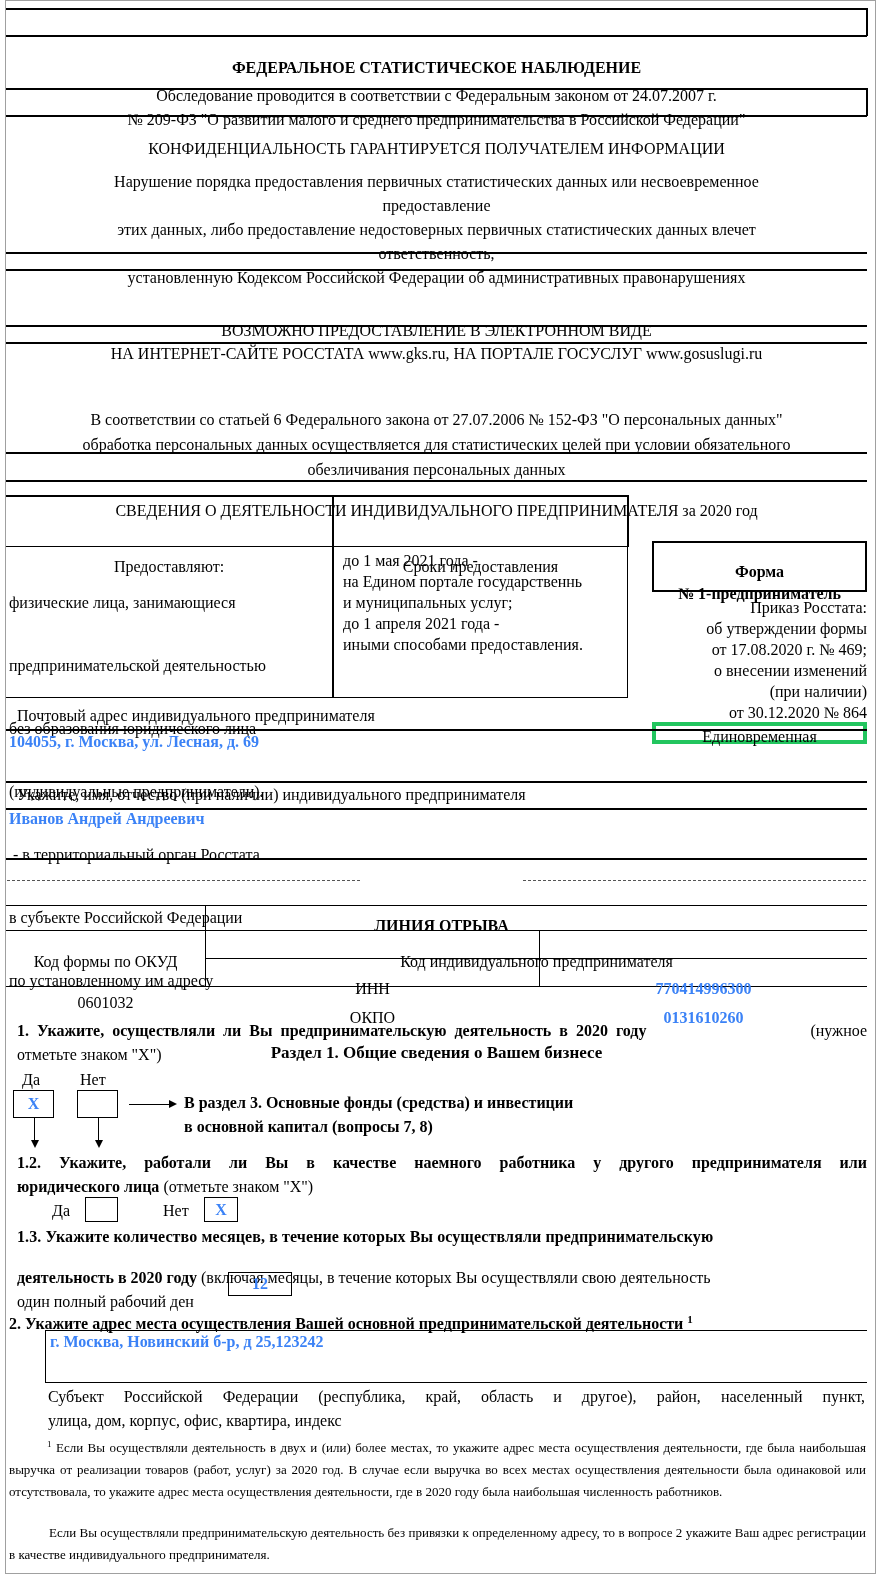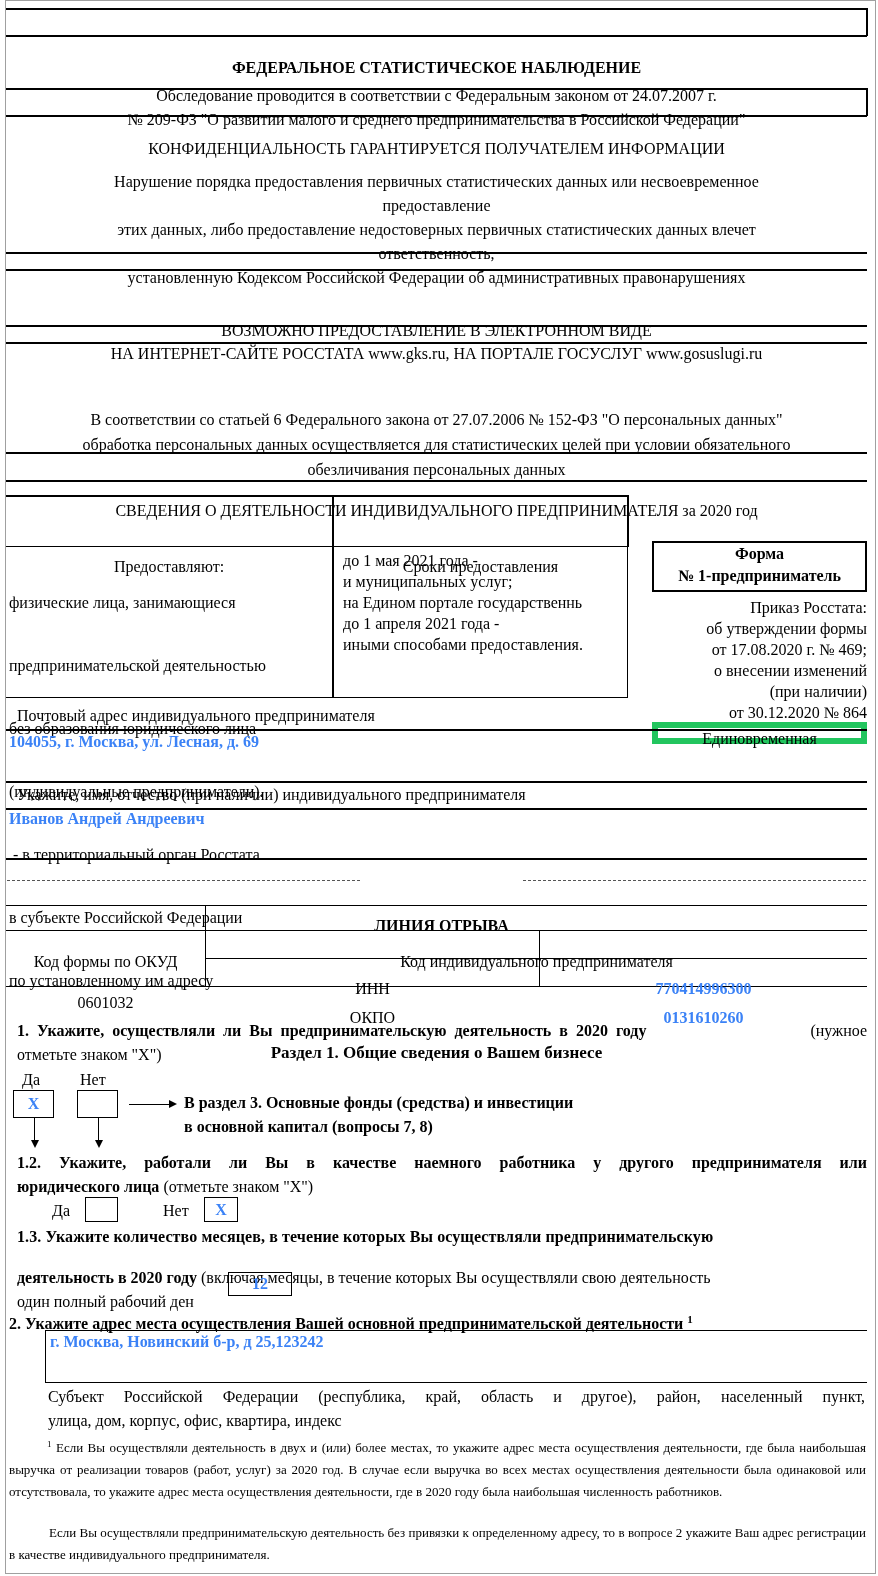--- a/index.html
+++ b/index.html
@@ -78,39 +78,39 @@
   <div>физические лица, занимающиеся</div>
   <div>предпринимательской деятельностью</div>
   <div>без образования юридического лица</div>
   <div>(индивидуальные предприниматели).</div>
   <div> - в территориальный орган Росстата</div>
   <div>в субъекте Российской Федерации</div>
   <div>по установленному им адресу</div>
 </div>
 <div class="abs" style="left:343px;top:550px;width:284px;overflow:hidden;white-space:nowrap;font-size:16px;line-height:21px;">
   <div>до 1 мая 2021 года -</div>
+  <div>на Едином портале государственнь</div>
   <div>и муниципальных услуг;</div>
-  <div>на Едином портале государственнь</div>
   <div>до 1 апреля 2021 года -</div>
   <div>иными способами предоставления.</div>
 </div>
 
-<div class="abs center" style="left:652px;top:496px;width:215px;height:51px;border:2px solid #000;box-sizing:border-box;font-size:16px;line-height:22px;font-weight:bold;padding-top:0;">
+<div class="abs center" style="left:652px;top:496px;width:215px;height:51px;border:2px solid #000;box-sizing:border-box;font-size:16px;line-height:22px;font-weight:bold;padding-top:18px;">
   <div>Форма</div>
   <div>№ 1-предприниматель</div>
 </div>
 <div class="abs center" style="left:652px;top:552px;width:215px;font-size:16px;line-height:21px;text-align:right;">
   <div>Приказ Росстата:</div>
   <div>об утверждении формы</div>
   <div>от 17.08.2020 г. № 469;</div>
   <div>о внесении изменений</div>
   <div>(при наличии)</div>
   <div>от 30.12.2020 № 864</div>
 </div>
-<div class="abs center" style="left:652px;top:677px;width:215px;height:22px;border:6px solid #22c55e;box-sizing:border-box;font-size:16px;line-height:22px;">Единовременная</div>
+<div class="abs center" style="left:652px;top:677px;width:215px;height:22px;border:4px solid #22c55e;box-sizing:border-box;font-size:16px;line-height:22px;">Единовременная</div>
 
 <div class="abs t16" style="left:17px;top:704px;">Почтовый адрес индивидуального предпринимателя</div>
 <div class="hl thin" style="top:729px;border-top-width:2px;"></div>
 <div class="abs blue" style="left:9px;top:731px;font-size:16px;line-height:22px;width:850px;">104055, г. Москва, ул. Лесная, д. 69</div>
 <div class="hl" style="top:781px;"></div>
 <div class="abs t16" style="left:17px;top:783px;">Укажите, имя, отчество (при наличии) индивидуального предпринимателя</div>
 <div class="hl" style="top:808px;"></div>
 <div class="abs blue" style="left:9px;top:808px;font-size:16px;line-height:22px;width:850px;">Иванов Андрей Андреевич</div>
 <div class="hl" style="top:858px;"></div>
 

